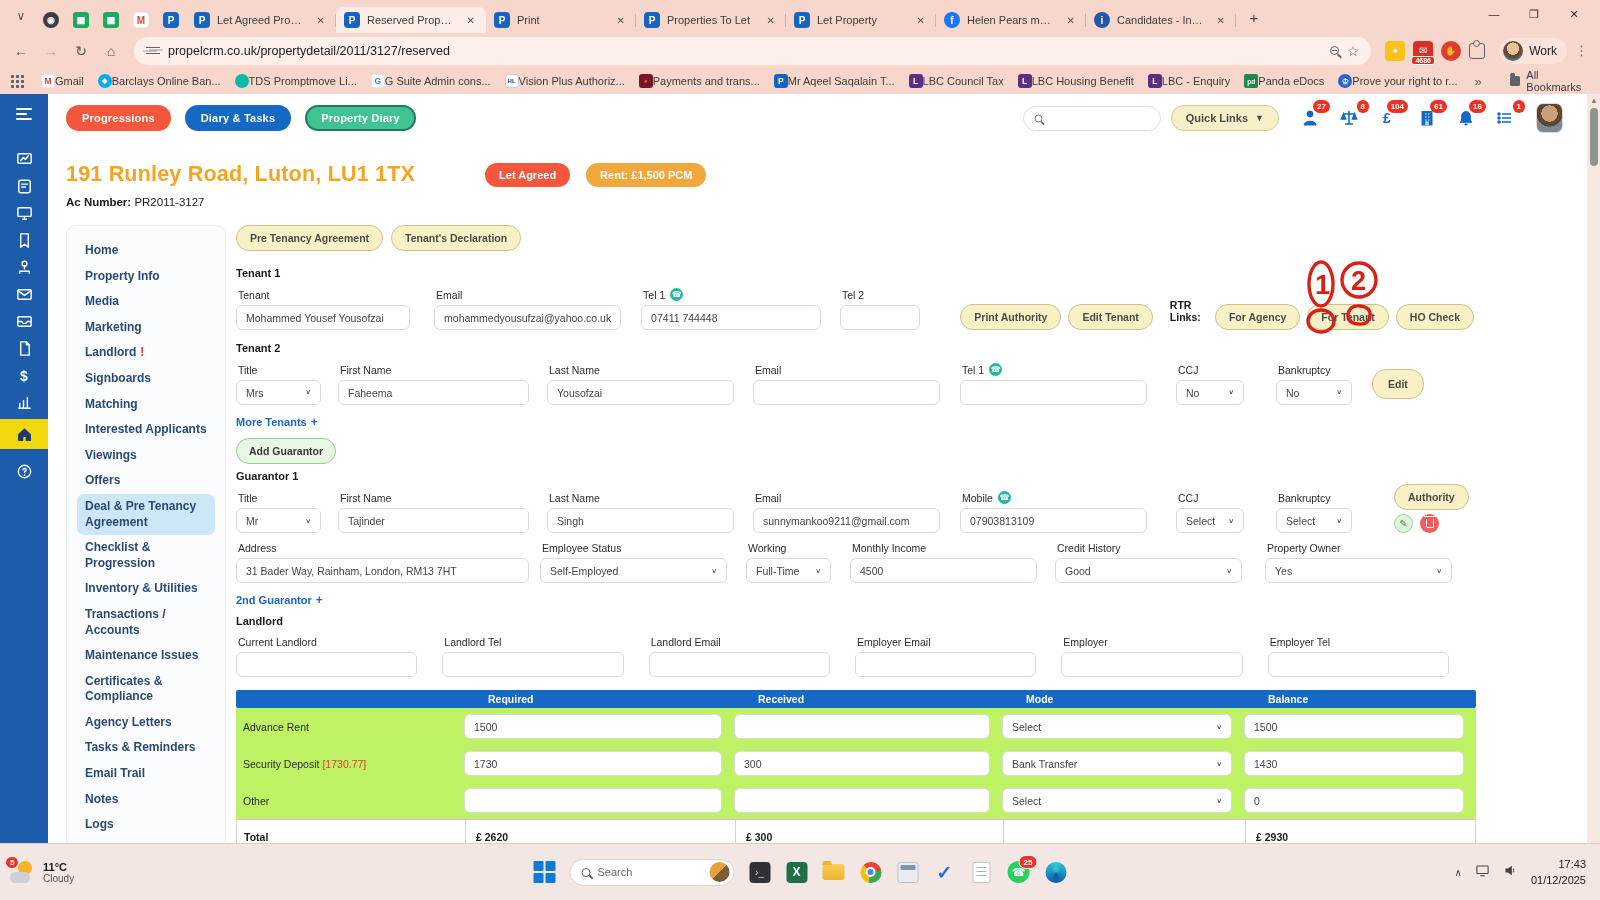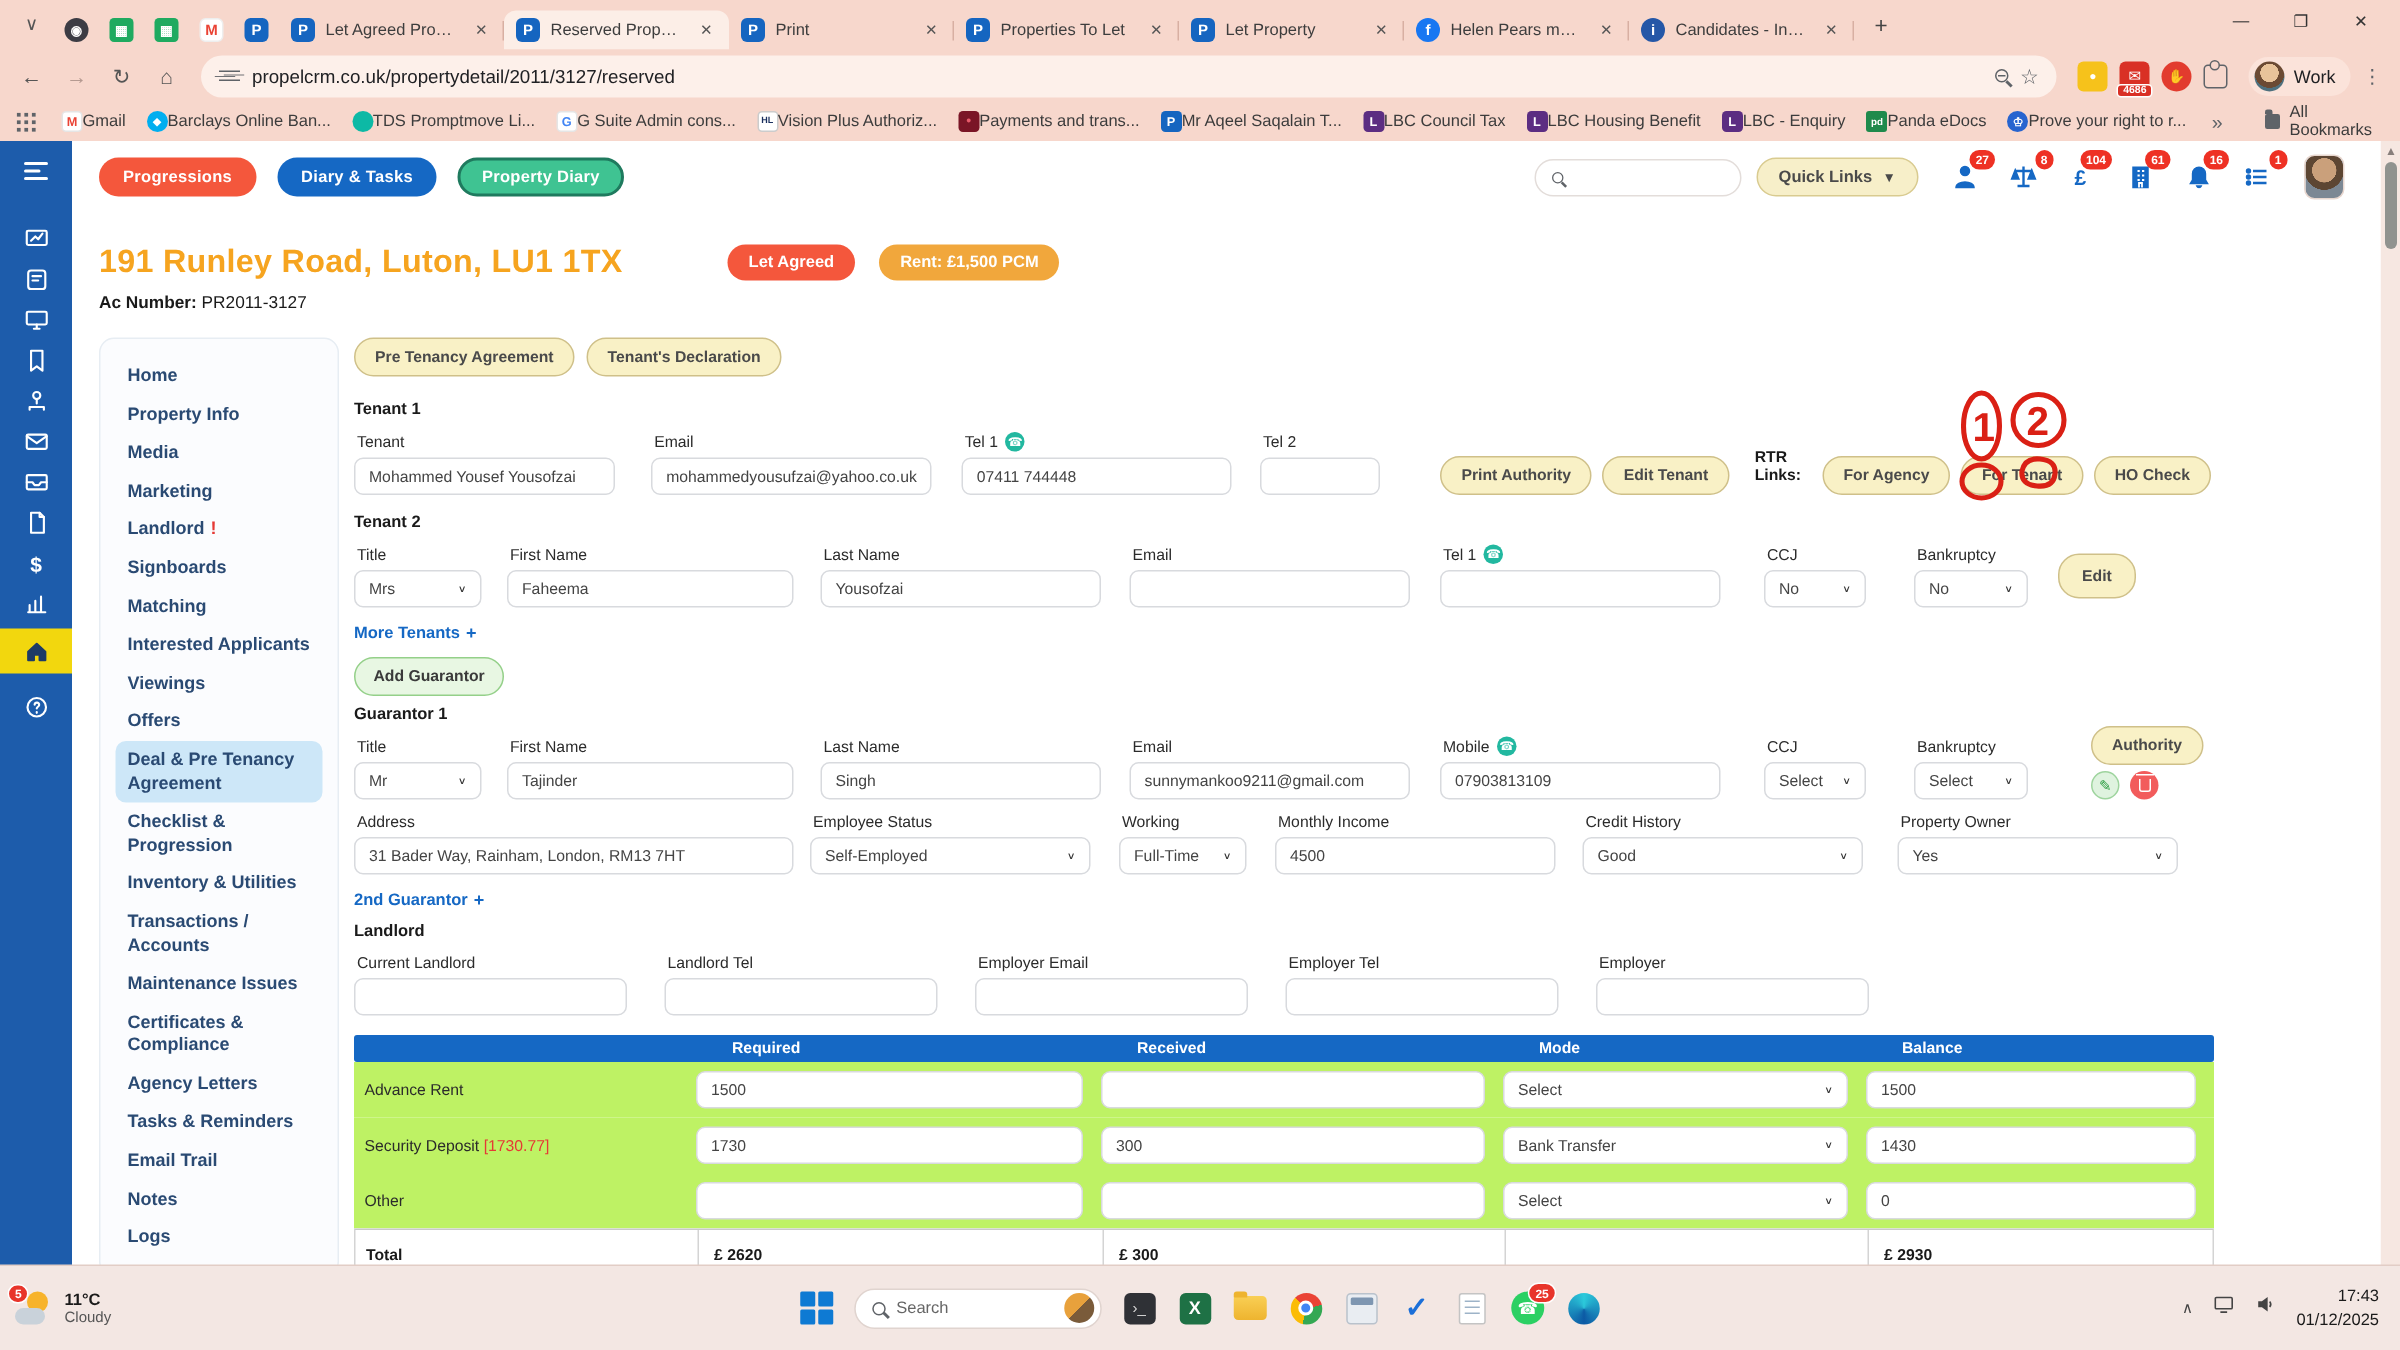--- a/index.html
+++ b/index.html
@@ -802,29 +802,33 @@
 
           <div class="fld w182 g25">
               <div class="flabel">Current Landlord</div>
               <div class="finput"></div>
             </div>
               <div class="fld w182 g25">
               <div class="flabel">Landlord Tel</div>
               <div class="finput"></div>
             </div>
               <div class="fld w182 g25">
+              <div class="flabel">Landlord Email</div>
+              <div class="finput"></div>
+            </div>
+              <div class="fld w182 g25">
               <div class="flabel">Employer Email</div>
               <div class="finput"></div>
             </div>
               <div class="fld w182 g25">
+              <div class="flabel">Employer</div>
+              <div class="finput"></div>
+            </div>
+              <div class="fld w182 g25">
               <div class="flabel">Employer Tel</div>
-              <div class="finput"></div>
-            </div>
-              <div class="fld w182 g25">
-              <div class="flabel">Employer</div>
               <div class="finput"></div>
             </div>
             </div>
 
           
           <div class="ttable">
             <div class="thead">
               <div></div>
               <div>Required</div>
               <div>Received</div>

